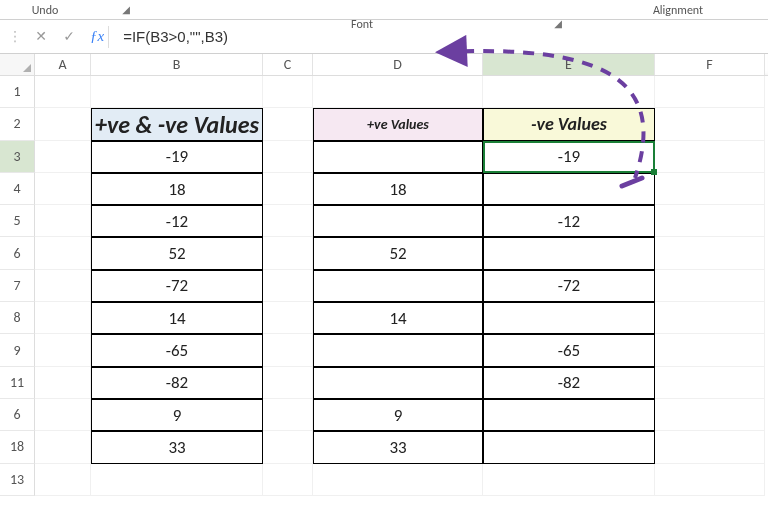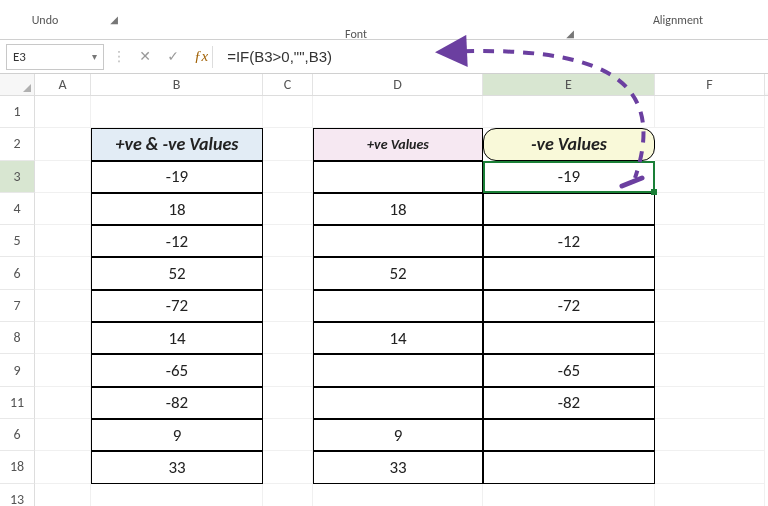--- a/index.html
+++ b/index.html
@@ -10,23 +10,23 @@
     color: #333;
     width: 768px;
     height: 506px;
     overflow: hidden;
     position: relative;
   }
   
   .ribbon-groups {
     display: flex;
     align-items: center;
-    height: 40px;
+    height: 20px;
     border-bottom: 1px solid #d0d0d0;
-    gap: 4px;
+    gap: 16px;
   }
   .ribbon-group {
     display: flex;
     align-items: center;
     justify-content: center;
     height: 100%;
     color: #555;
     font-size: 12px;
     position: relative;
   }
@@ -72,21 +72,21 @@
     display:flex;
     align-items:center;
     justify-content:center;
     color:#999;
     font-size: 14px;
   }
   .fx-label {
     font-style: italic;
     font-family: Georgia, serif;
     font-size: 15px;
-    color:#a16207;
+    color:#3b82f6;
     padding:0 4px;
     border-right:1px solid #ddd;
     height:22px;
     display:flex; align-items:center;
   }
   .formula-input {
     flex:1;
     height:26px;
     border:none;
     padding:0 8px;
@@ -152,23 +152,23 @@
   }
   .rh.active{ background:#d8e6d1; }
   .cell {
     border-right:1px solid #f0f0f0;
     border-bottom:1px solid #f0f0f0;
     display:flex; align-items:center; justify-content:center;
     font-size:17px;
     color:#222;
   }
   .bordered { border:1px solid #000 !important; }
-  .hdr-b { background:#e2ecf5; font-weight:700; font-style:italic; font-size:18px;}
+  .hdr-b { background:#e2ecf5; font-weight:700; font-style:italic; font-size:24px;}
   .hdr-d { background:#f6e8f2; font-weight:700; font-style:italic; font-size:14px;}
-  .hdr-e { background:#f9f9d9; font-weight:700; font-style:italic; font-size:18px;border-radius:13px;}
+  .hdr-e { background:#f9f9d9; font-weight:700; font-style:italic; font-size:18px;}
 
   .selected {
     outline: 2px solid #1a7f37;
     outline-offset: -2px;
     position:relative;
     background:#fff;
   }
   .selected::after{
     content:"";
     position:absolute;
@@ -196,24 +196,20 @@
   <div class="ribbon-group rg-font">
     <span>Font</span>
     <span class="launcher-icon" style="position:absolute; right:4px;">◢</span>
   </div>
   <div class="ribbon-group rg-align">
     <span>Alignment</span>
   </div>
 </div>
 
 <div class="formula-bar">
-  <div class="name-box">
-    <span>E3</span>
-    <span class="caret">▾</span>
-  </div>
   <span class="fb-sep">⋮</span>
   <div class="fb-btn">
       <span>✕</span>
     </div>
   <div class="fb-btn">
       <span>✓</span>
     </div>
   <div class="fx-label">ƒx</div>
   <input class="formula-input" value="=IF(B3&gt;0,&quot;&quot;,B3)" style="">
 </div>

